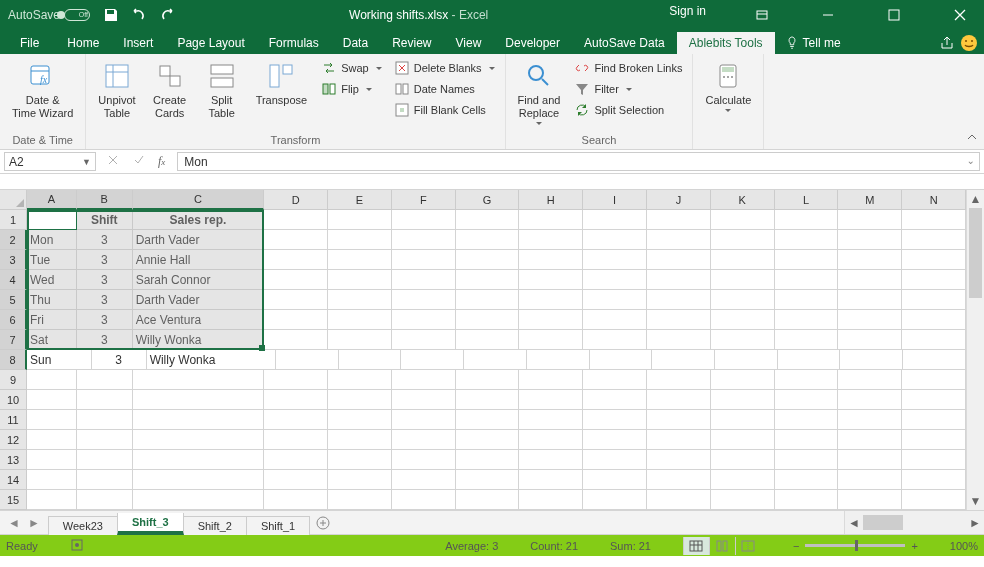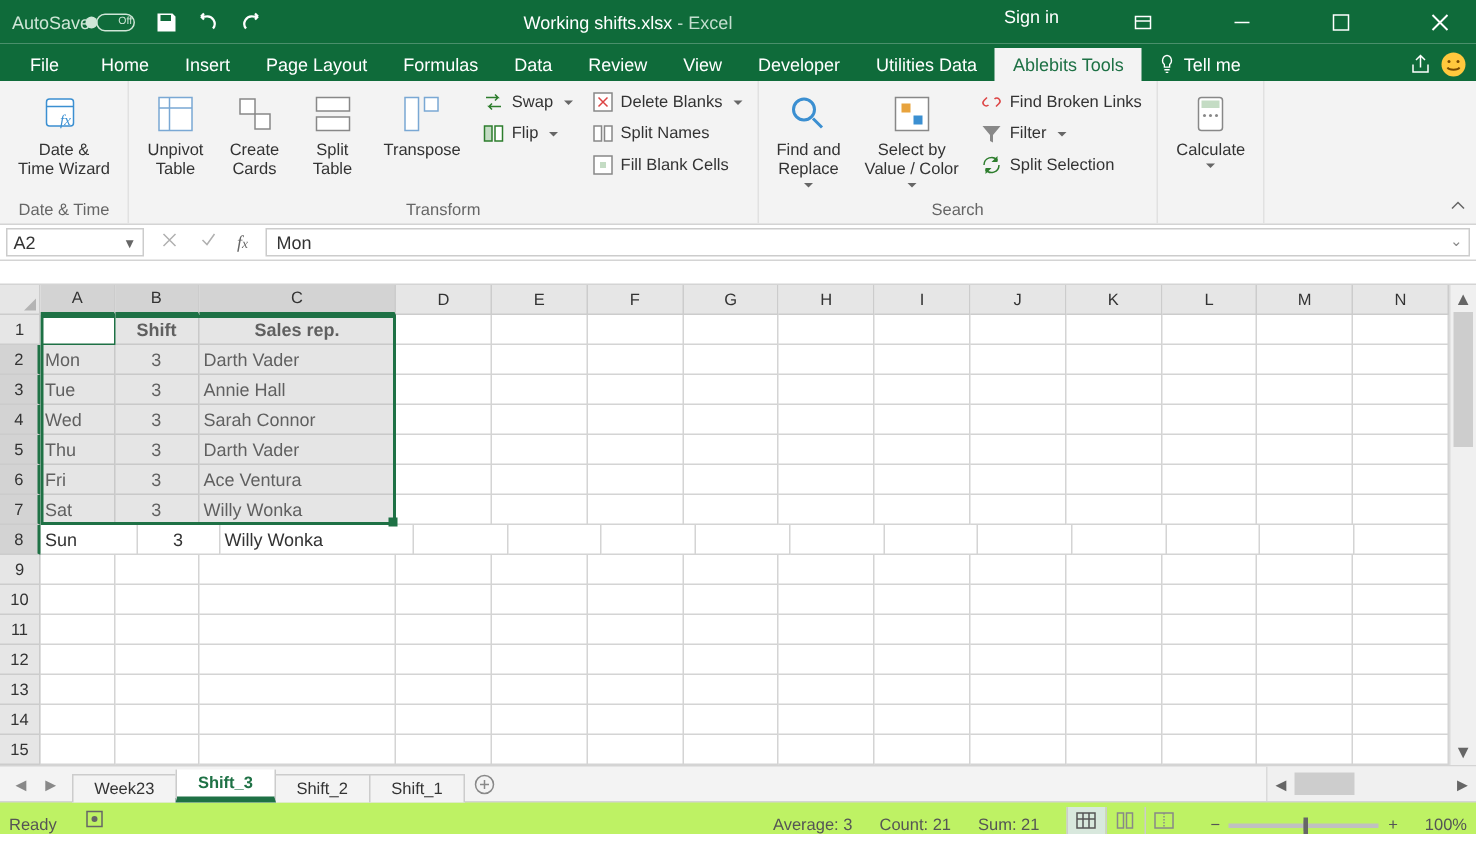--- a/index.html
+++ b/index.html
@@ -254,22 +254,22 @@
   .stab-add { width:28px;display:flex;align-items:center;justify-content:center;color:#666;cursor:pointer;}
   .hscroll {
     margin-left:auto;display:flex;align-items:center;background:#f0f0f0;width:140px;border-left:1px solid #dadada;
   }
   .hscroll .sbtn{width:18px;display:flex;align-items:center;justify-content:center;color:#666;height:100%;cursor:pointer;}
   .hscroll .strack{flex:1;position:relative;height:100%;}
   .hscroll .sthumb{position:absolute;left:0;top:4px;bottom:4px;width:40px;background:#cdcdcd;}
 
   
   .status-bar {
-    height: 22px; background:#bef264;border-top:1px solid #d4d4d4;
-    display:flex;align-items:flex-end;font-size:11px;color:#555;padding:0 6px;gap:18px;
+    height: 22px; background:#84cc16;border-top:1px solid #d4d4d4;
+    display:flex;align-items:center;font-size:11px;color:#555;padding:0 6px;gap:32px;
   }
   .status-bar .spacer{flex:1;}
   .view-btns{display:flex;gap:0;}
   .vbtn{width:26px;height:18px;display:flex;align-items:center;justify-content:center;border-left:1px solid #ccc;cursor:pointer;}
   .vbtn.active{background:#d8e8dd;}
   .zoom-slider{display:flex;align-items:center;gap:6px;}
   .zslider{width:100px;height:3px;background:#c0c0c0;position:relative;}
   .zslider::after{content:"";position:absolute;left:50%;top:-4px;width:3px;height:11px;background:#666;}
   .ztrack-mark{position:absolute;left:50%;top:-2px;width:1px;height:7px;background:#999;} 
 
@@ -333,21 +333,21 @@
 <div class="ribbon-tabs">
   <div class="tab file">File</div>
   <div class="tab">Home</div>
   <div class="tab">Insert</div>
   <div class="tab">Page Layout</div>
   <div class="tab">Formulas</div>
   <div class="tab">Data</div>
   <div class="tab">Review</div>
   <div class="tab">View</div>
   <div class="tab">Developer</div>
-  <div class="tab">Utilities Data</div>
+  <div class="tab">AutoSave Data</div>
   <div class="tab active">Ablebits Tools</div>
   <div class="tellme">
     <svg width="14" height="14" viewBox="0 0 16 16">
         <path fill="none" stroke="#fff" d="M8 1a4 4 0 0 1 2 7v2H6v-2A4 4 0 0 1 8 1zM6 12h4M7 14h2"></path>
       </svg>
     <span>Tell me</span>
   </div>
   <div class="tab-spacer"></div>
   <div class="qb-icon">
     <svg class="svgico" viewBox="0 0 16 16">
@@ -453,21 +453,21 @@
             </span>
           <span>Delete Blanks</span>
         </div>
         <div class="small-btn">
           <span class="si">
               <svg width="16" height="16" viewBox="0 0 16 16">
                 <rect x="2" y="3" width="5" height="10" fill="#fff" stroke="#888"></rect>
                 <rect x="9" y="3" width="5" height="10" fill="#fff" stroke="#888"></rect>
               </svg>
             </span>
-          <span>Split Names</span>
+          <span>Date Names</span>
         </div>
         <div class="small-btn">
           <span class="si">
               <svg width="16" height="16" viewBox="0 0 16 16">
                 <rect x="2" y="2" width="12" height="12" fill="#fff" stroke="#888"></rect>
                 <rect x="6" y="6" width="4" height="4" fill="#c4dcc4"></rect>
               </svg>
             </span>
           <span>Fill Blank Cells</span>
         </div>
@@ -480,31 +480,20 @@
     <div class="items">
       <div class="big-btn drop">
         <div class="ico">
             <svg width="28" height="28" viewBox="0 0 28 28">
               <circle cx="11" cy="11" r="7" fill="none" stroke="#3b8fd1" stroke-width="2"></circle>
               <path stroke="#3b8fd1" stroke-width="2" d="M17 17l6 6"></path>
             </svg>
           </div>
         <div class="txt" style="white-space:pre">Find and
 Replace</div>
-      </div>
-      <div class="big-btn drop">
-        <div class="ico">
-            <svg width="28" height="28" viewBox="0 0 28 28">
-              <rect x="3" y="3" width="22" height="22" fill="#fff" stroke="#888"></rect>
-              <rect x="7" y="7" width="6" height="6" fill="#e8a33d"></rect>
-              <rect x="15" y="15" width="6" height="6" fill="#3b8fd1"></rect>
-            </svg>
-          </div>
-        <div class="txt" style="white-space:pre">Select by
-Value / Color</div>
       </div>
       <div class="col-stack">
         <div class="small-btn">
           <span class="si">
               <svg width="16" height="16" viewBox="0 0 16 16">
                 <path fill="none" stroke="#d44" d="M5 5l-2 2a2 2 0 0 0 3 3M11 11l2-2a2 2 0 0 0-3-3"></path>
               </svg>
             </span>
           <span>Find Broken Links</span>
         </div>

